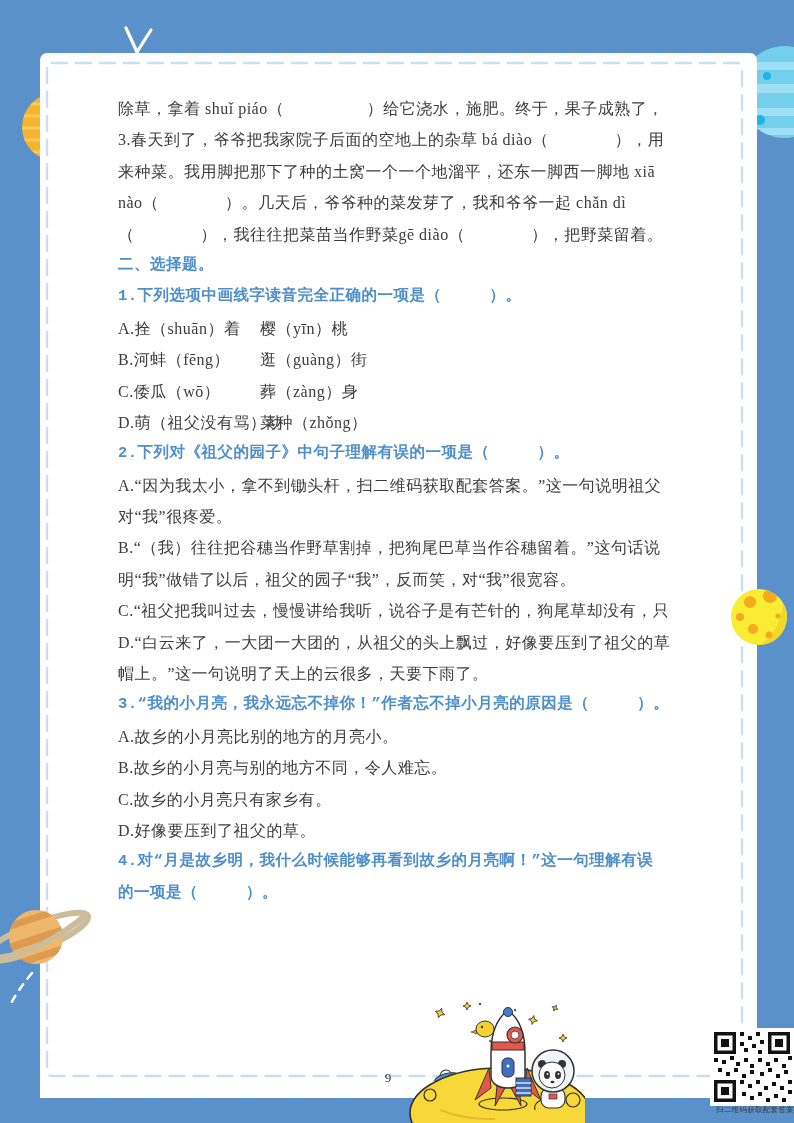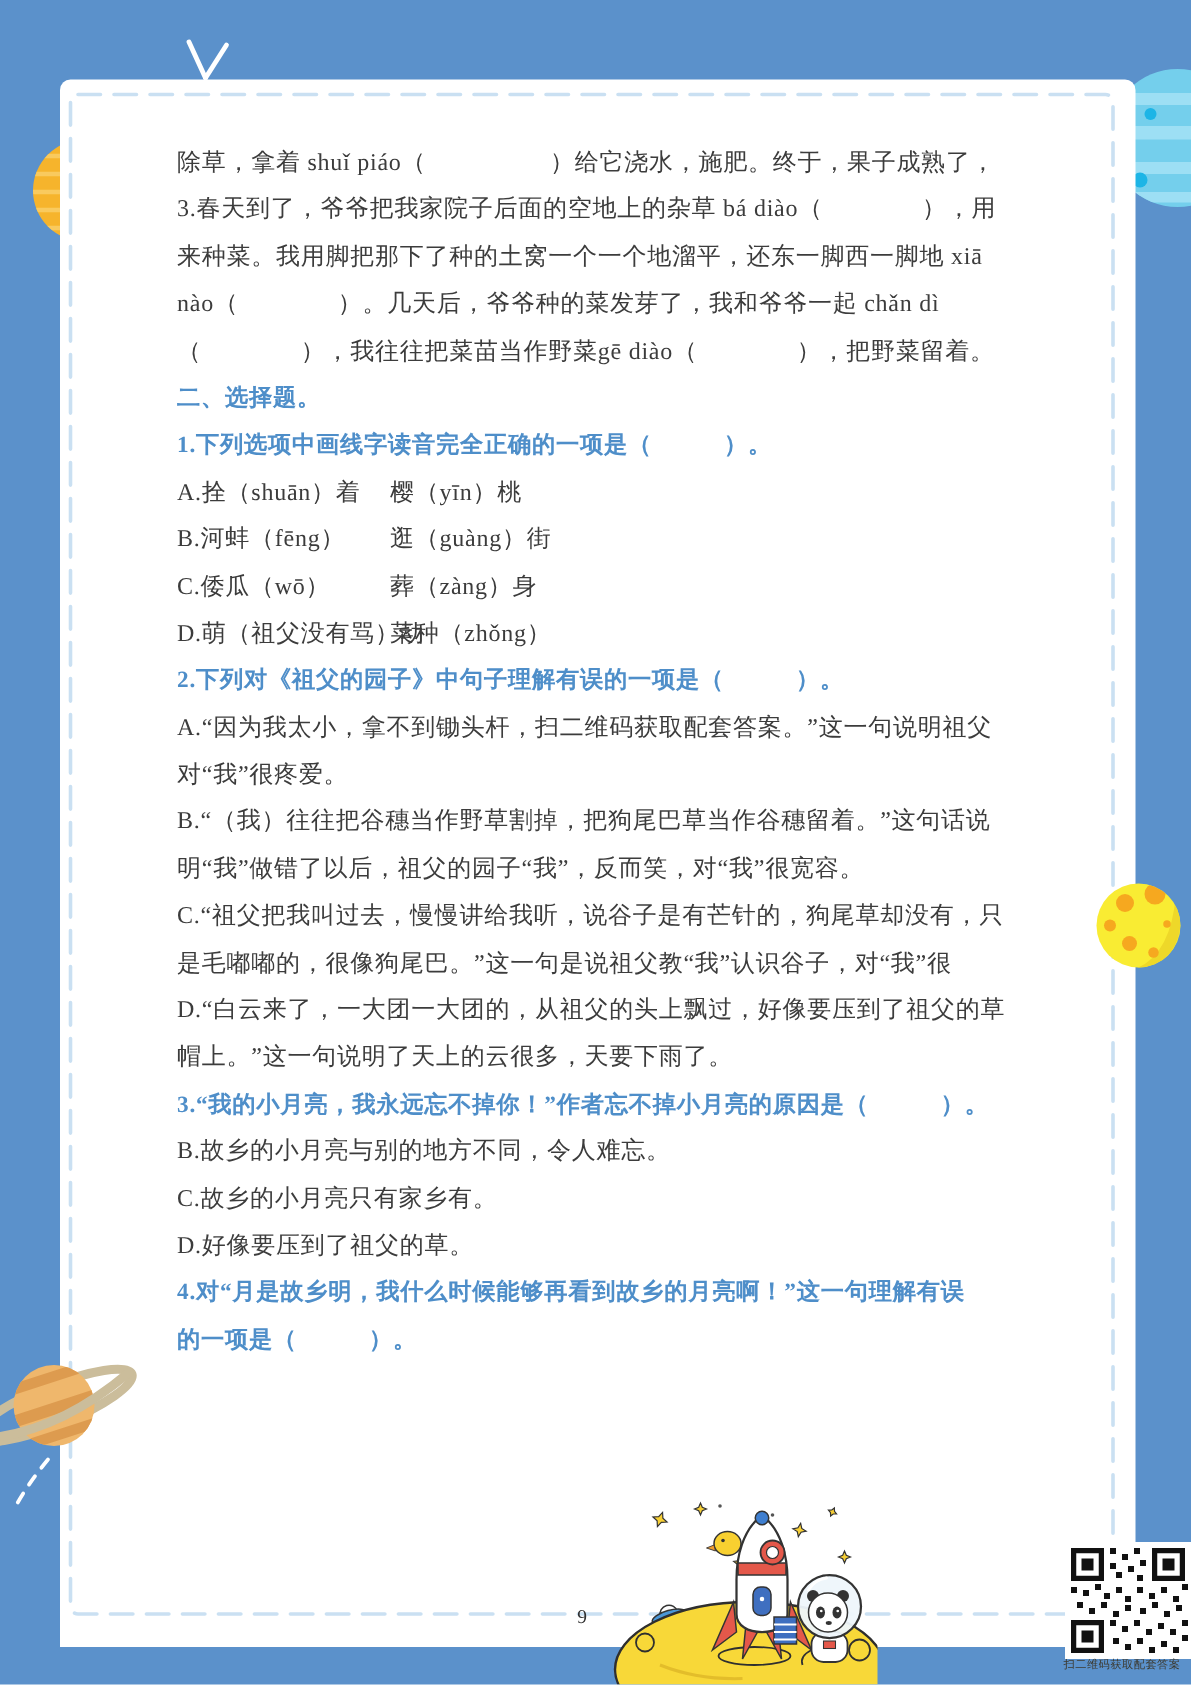--- a/index.html
+++ b/index.html
@@ -8,27 +8,27 @@
   .layer{position:absolute;}
   
   .card{left:40px;top:53px;width:717px;height:1045px;background:#ffffff;
         border-radius:7px 7px 0 0;z-index:2;}
   .border-svg{left:44px;top:60px;z-index:3;}
   
   .txt{left:118px;top:93px;width:580px;z-index:3;}
   .ln{height:31.4px;line-height:31.4px;font-size:16px;color:#3c3c3c;
       white-space:nowrap;letter-spacing:0.5px;}
   .ln.b{color:#4e8ec9;font-weight:bold;
-        font-family:Liberation Serif, serif;font-size:15.5px;}
+        font-family:Liberation Mono, monospace;font-size:15.5px;}
   .col1{display:inline-block;width:142px;}
   
   .z1{z-index:1;} .z4{z-index:4;}
   .pagenum{left:380px;top:1070px;width:16px;text-align:center;font-size:13px;
            color:#2f2f2f;z-index:4;font-family:"Liberation Serif",serif;}
-  .qr-caption{left:702px;top:1105px;width:92px;text-align:center;font-size:7.5px;
+  .qr-caption{left:702px;top:1105px;width:92px;text-align:right;font-size:7.5px;
               color:#3c3a30;z-index:5;letter-spacing:0.3px;
               font-family:Liberation Mono, monospace;white-space:nowrap;overflow:hidden;}
 </style>
 </head>
 <body>
 
 <svg class="layer z1" style="left:18px;top:88px" width="80" height="80" viewBox="0 0 80 80">
   <defs>
       <clipPath id="sunclip">
         <circle cx="38" cy="39" r="34"></circle>
@@ -84,24 +84,24 @@
   <div class="ln"><span class="col1">A.拴（shuān）着</span><span>樱（yīn）桃</span></div>
   <div class="ln"><span class="col1">B.河蚌（fēng）</span><span>逛（guàng）街</span></div>
   <div class="ln"><span class="col1">C.倭瓜（wō）</span><span>葬（zàng）身</span></div>
   <div class="ln"><span class="col1">D.萌（祖父没有骂）动</span><span>菜种（zhǒng）</span></div>
   <div class="ln b">2.下列对《祖父的园子》中句子理解有误的一项是（　　　）。</div>
   <div class="ln">A.“因为我太小，拿不到锄头杆，扫二维码获取配套答案。”这一句说明祖父</div>
   <div class="ln">对“我”很疼爱。</div>
   <div class="ln">B.“（我）往往把谷穗当作野草割掉，把狗尾巴草当作谷穗留着。”这句话说</div>
   <div class="ln">明“我”做错了以后，祖父的园子“我”，反而笑，对“我”很宽容。</div>
   <div class="ln">C.“祖父把我叫过去，慢慢讲给我听，说谷子是有芒针的，狗尾草却没有，只</div>
-  <div class="ln">是毛嘟嘟的，很像狗尾巴。”这一句是说祖父教“我”认识谷子，对“我”很</div>
   <div class="ln">D.“白云来了，一大团一大团的，从祖父的头上飘过，好像要压到了祖父的草</div>
   <div class="ln">帽上。”这一句说明了天上的云很多，天要下雨了。</div>
   <div class="ln b">3.“我的小月亮，我永远忘不掉你！”作者忘不掉小月亮的原因是（　　　）。</div>
+  <div class="ln">A.故乡的小月亮比别的地方的月亮小。</div>
   <div class="ln">B.故乡的小月亮与别的地方不同，令人难忘。</div>
   <div class="ln">C.故乡的小月亮只有家乡有。</div>
   <div class="ln">D.好像要压到了祖父的草。</div>
   <div class="ln b">4.对“月是故乡明，我什么时候能够再看到故乡的月亮啊！”这一句理解有误</div>
   <div class="ln b">的一项是（　　　）。</div>
 </div>
 
 <svg class="layer z4" style="left:-20px;top:895px" width="130" height="120" viewBox="0 0 130 120">
   <defs>
       <clipPath id="satclip">

